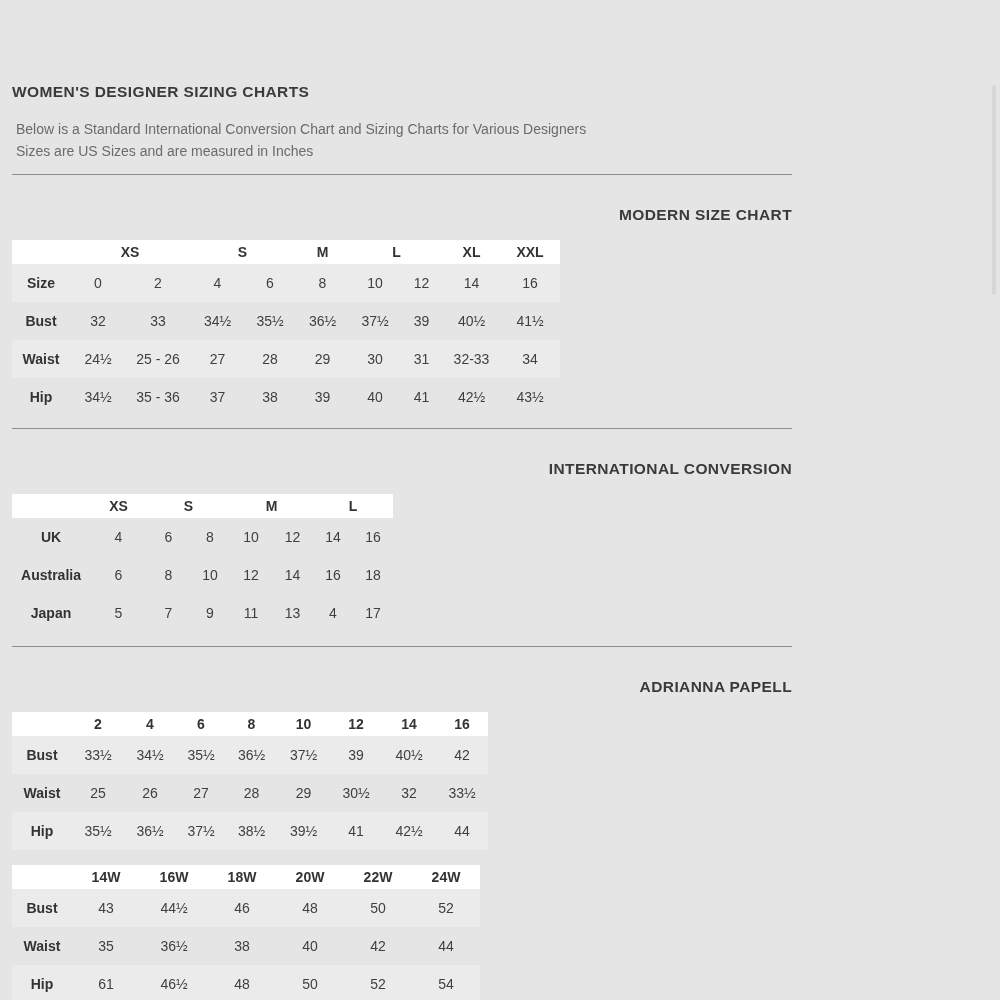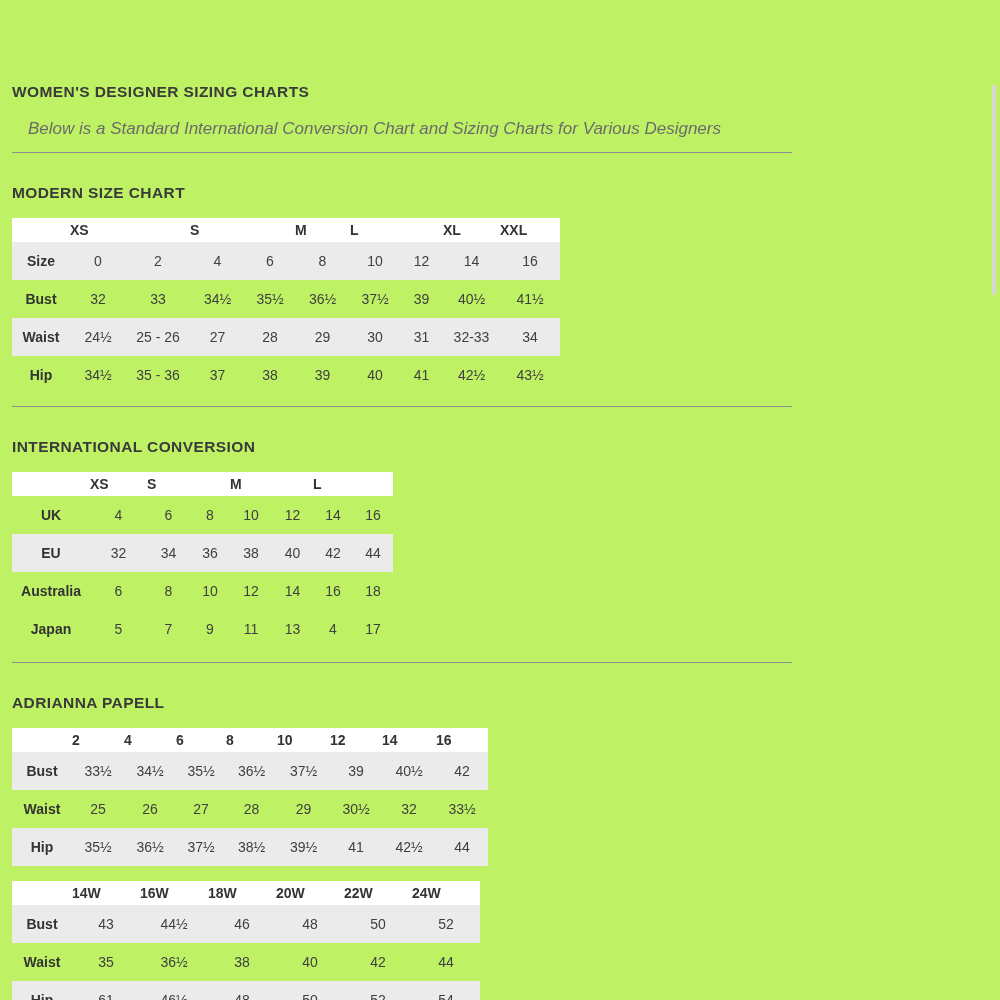--- a/index.html
+++ b/index.html
@@ -6,78 +6,78 @@
   html, body {
     margin: 0;
     padding: 0;
     background: #ffffff;
     font-family: "Liberation Sans", sans-serif;
   }
   .page {
     position: relative;
     width: 1000px;
     height: 1000px;
-    background: #bef264;
+    background: #e5e5e5;
     overflow: hidden;
   }
   .content {
     position: absolute;
     left: 12px;
     top: 0;
     width: 780px;
     padding-top: 82px;
   }
   h1.page-title {
     margin: 0;
     font-size: 15.5px;
     line-height: 19px;
     font-weight: 600;
     letter-spacing: 0.4px;
     color: #3a3a3a;
   }
   .subtitle {
-    margin: 17px 0 0 16px;
-    font-size: 17px;
+    margin: 17px 0 0 4px;
+    font-size: 14px;
     line-height: 22px;
     color: #6b6b6b;
     font-weight: 400;
-    font-style: italic;
   }
   hr.divider {
     border: none;
     border-top: 1px solid #8e8e8e;
     margin: 0;
     width: 100%;
   }
   hr.d1 { margin-top: 12px; }
   hr.d2 { margin-top: 12px; }
   hr.d3 { margin-top: 14px; }
   hr.d4 { margin-top: 16px; }
   h2.section-title {
     margin: 30px 0 0 0;
     font-size: 15.5px;
     line-height: 19px;
     font-weight: 600;
     letter-spacing: 0.4px;
     color: #3a3a3a;
+    text-align: right;
   }
   table.size-table {
     border-collapse: collapse;
     table-layout: fixed;
     margin-top: 16px;
     font-size: 14px;
     color: #3f3f3f;
     border: none;
   }
   table.size-table.second { margin-top: 15px; }
   table.size-table thead th {
     height: 24px;
     padding: 0;
     font-weight: 700;
-    text-align: left;
+    text-align: center;
     vertical-align: middle;
     color: #333333;
     background: #ffffff;
   }
   table.size-table tbody tr { height: 38px; }
   table.size-table tbody tr.shaded { background: #ebebeb; }
   table.size-table tbody th {
     padding: 0;
     font-weight: 700;
     text-align: center;
@@ -100,21 +100,21 @@
   }
 </style>
 </head>
 <body>
 
 <div class="page">
   <div class="content">
 
     <h1 class="page-title">WOMEN'S DESIGNER SIZING CHARTS</h1>
 
-    <p class="subtitle"><span>Below is a Standard International Conversion Chart and Sizing Charts for Various Designers</span><br></p>
+    <p class="subtitle"><span>Below is a Standard International Conversion Chart and Sizing Charts for Various Designers</span><br><span>Sizes are US Sizes and are measured in Inches</span></p>
 
     <hr class="divider d1">
 
     <h2 class="section-title">MODERN SIZE CHART</h2>
     <table class="size-table">
         <colgroup>
           <col style="width: 58px;">
           <col style="width: 56px;">
           <col style="width: 64px;">
           <col style="width: 55px;">
@@ -215,30 +215,20 @@
           <tr>
             <th>UK</th>
             <td>4</td>
             <td>6</td>
             <td>8</td>
             <td>10</td>
             <td>12</td>
             <td>14</td>
             <td>16</td>
           </tr>
-          <tr class="shaded">
-            <th>EU</th>
-            <td>32</td>
-            <td>34</td>
-            <td>36</td>
-            <td>38</td>
-            <td>40</td>
-            <td>42</td>
-            <td>44</td>
-          </tr>
           <tr>
             <th>Australia</th>
             <td>6</td>
             <td>8</td>
             <td>10</td>
             <td>12</td>
             <td>14</td>
             <td>16</td>
             <td>18</td>
           </tr>

